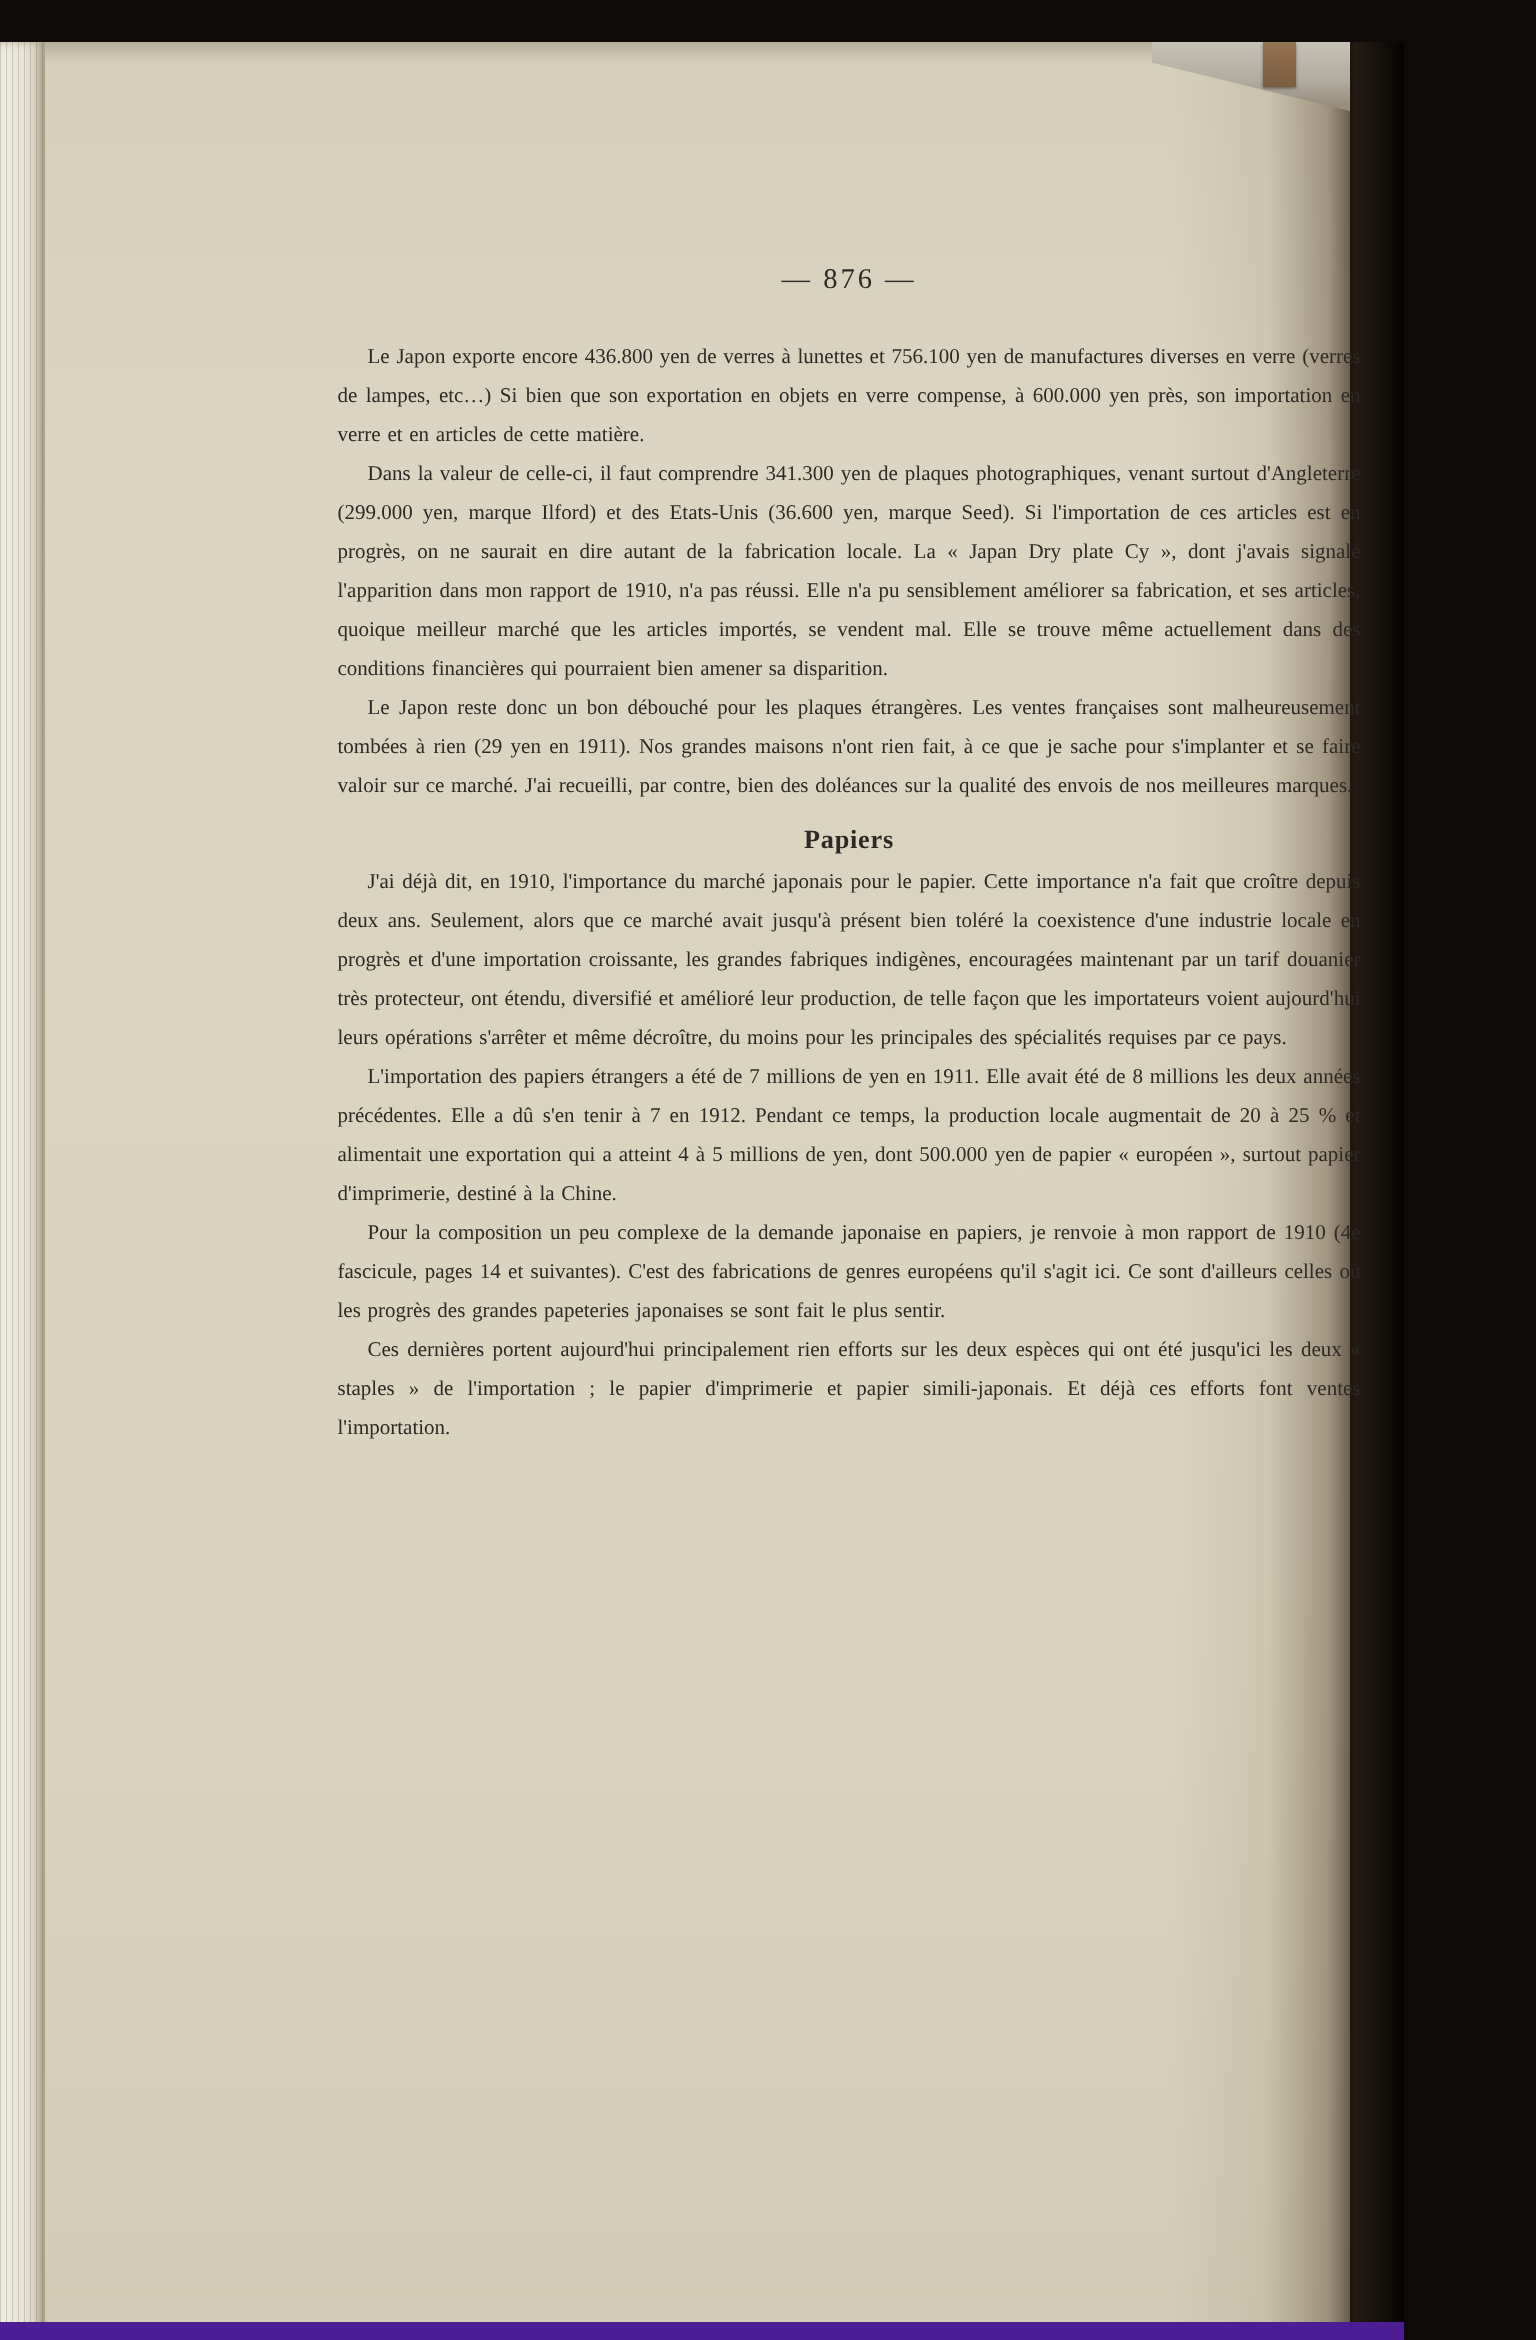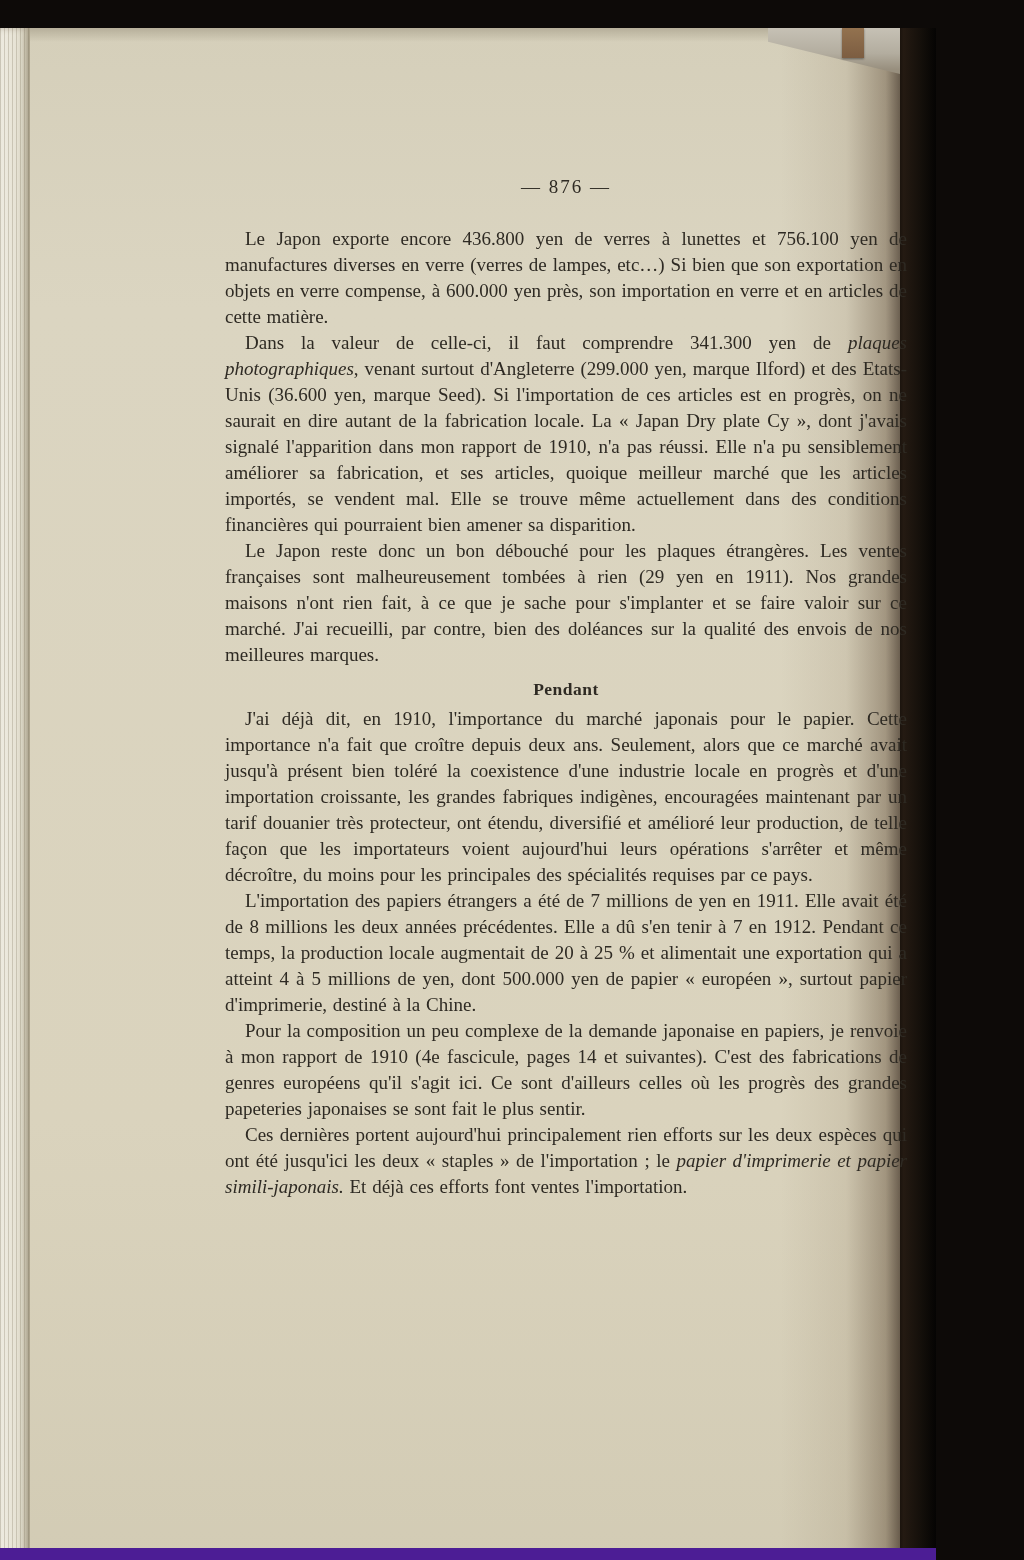--- a/index.html
+++ b/index.html
@@ -31,23 +31,23 @@
   
   .fore-edge{position:absolute;right:36px;top:0;width:132px;height:46px;
     background:linear-gradient(180deg,#c6c1b5 0%,#b3ad9f 55%,#988f7e 90%);
     clip-path:polygon(0 0,100% 0,100% 100%,0 30%);}
   .ribbon{position:absolute;right:72px;top:0;width:22px;height:30px;
     background:linear-gradient(180deg,#93724f,#7c5d41);box-shadow:0 1px 2px rgba(0,0,0,.4);}
 
   
   .page-content{position:absolute;left:225px;top:148px;width:682px;color:#2e2a23;}
   .page-number{width:100%;text-align:center;font-size:19px;letter-spacing:2px;margin:0 0 28px 0;}
-  .para{margin:0;font-size:19px;line-height:26px;text-align:justify;text-indent:20px;
+  .para{margin:0;font-size:14px;line-height:26px;text-align:justify;text-indent:20px;
         word-spacing:1px;}
-  .italic{font-style:italic;}
+  .italic{}
   .section-heading{margin:8px 0 4px 0;font-size:17.5px;line-height:26px;text-align:center;
         font-weight:bold;letter-spacing:.5px;}
 
   
   .caption-bar{position:absolute;left:0;bottom:0;width:100%;height:40px;background:#161412;
     display:flex;align-items:center;justify-content:flex-end;z-index:5;}
   .caption-text{font-family:"Liberation Sans","DejaVu Sans",sans-serif;font-size:16px;
     color:#c7c5c1;padding-right:14px;}
 </style>
 </head>
@@ -63,21 +63,21 @@
   <div class="ribbon"></div>
 
   <div class="cover"></div>
 
   <div class="page-content" style="color: rgb(46, 42, 35);">
     <div class="page-number">— 876 —</div>
     <div>
         <p class="para"><span>Le Japon exporte encore 436.800 yen de verres à lunettes et 756.100 yen de manufactures diverses en verre (verres de lampes, etc…) Si bien que son exportation en objets en verre compense, à 600.000 yen près, son importation en verre et en articles de cette matière.</span></p>
         <p class="para"><span>Dans la valeur de celle-ci, il faut comprendre 341.300 yen de </span><span class="italic">plaques photographiques</span><span>, venant surtout d'Angleterre (299.000 yen, marque Ilford) et des Etats-Unis (36.600 yen, marque Seed). Si l'importation de ces articles est en progrès, on ne saurait en dire autant de la fabrication locale. La « Japan Dry plate Cy », dont j'avais signalé l'apparition dans mon rapport de 1910, n'a pas réussi. Elle n'a pu sensiblement améliorer sa fabrication, et ses articles, quoique meilleur marché que les articles importés, se vendent mal. Elle se trouve même actuellement dans des conditions financières qui pourraient bien amener sa disparition.</span></p>
         <p class="para"><span>Le Japon reste donc un bon débouché pour les plaques étrangères. Les ventes françaises sont malheureusement tombées à rien (29 yen en 1911). Nos grandes maisons n'ont rien fait, à ce que je sache pour s'implanter et se faire valoir sur ce marché. J'ai recueilli, par contre, bien des doléances sur la qualité des envois de nos meilleures marques.</span></p>
-        <h2 class="section-heading">Pendant</h2>
+        <h2 class="section-heading">Papiers</h2>
         <p class="para"><span>J'ai déjà dit, en 1910, l'importance du marché japonais pour le papier. Cette importance n'a fait que croître depuis deux ans. Seulement, alors que ce marché avait jusqu'à présent bien toléré la coexistence d'une industrie locale en progrès et d'une importation croissante, les grandes fabriques indigènes, encouragées maintenant par un tarif douanier très protecteur, ont étendu, diversifié et amélioré leur production, de telle façon que les importateurs voient aujourd'hui leurs opérations s'arrêter et même décroître, du moins pour les principales des spécialités requises par ce pays.</span></p>
         <p class="para"><span>L'importation des papiers étrangers a été de 7 millions de yen en 1911. Elle avait été de 8 millions les deux années précédentes. Elle a dû s'en tenir à 7 en 1912. Pendant ce temps, la production locale augmentait de 20 à 25 % et alimentait une exportation qui a atteint 4 à 5 millions de yen, dont 500.000 yen de papier « européen », surtout papier d'imprimerie, destiné à la Chine.</span></p>
         <p class="para"><span>Pour la composition un peu complexe de la demande japonaise en papiers, je renvoie à mon rapport de 1910 (4e fascicule, pages 14 et suivantes). C'est des fabrications de genres européens qu'il s'agit ici. Ce sont d'ailleurs celles où les progrès des grandes papeteries japonaises se sont fait le plus sentir.</span></p>
         <p class="para"><span>Ces dernières portent aujourd'hui principalement rien efforts sur les deux espèces qui ont été jusqu'ici les deux « staples » de l'importation ; le </span><span class="italic">papier d'imprimerie et papier simili-japonais.</span><span> Et déjà ces efforts font ventes l'importation.</span></p>
       </div>
   </div>
 
   <div class="caption-bar" style="background-color: #4c1d95; text-align: right;">
     <span class="caption-text" style="color: rgb(199, 197, 193);">Source numba.cirad.fr / CIRAD</span>
   </div>

